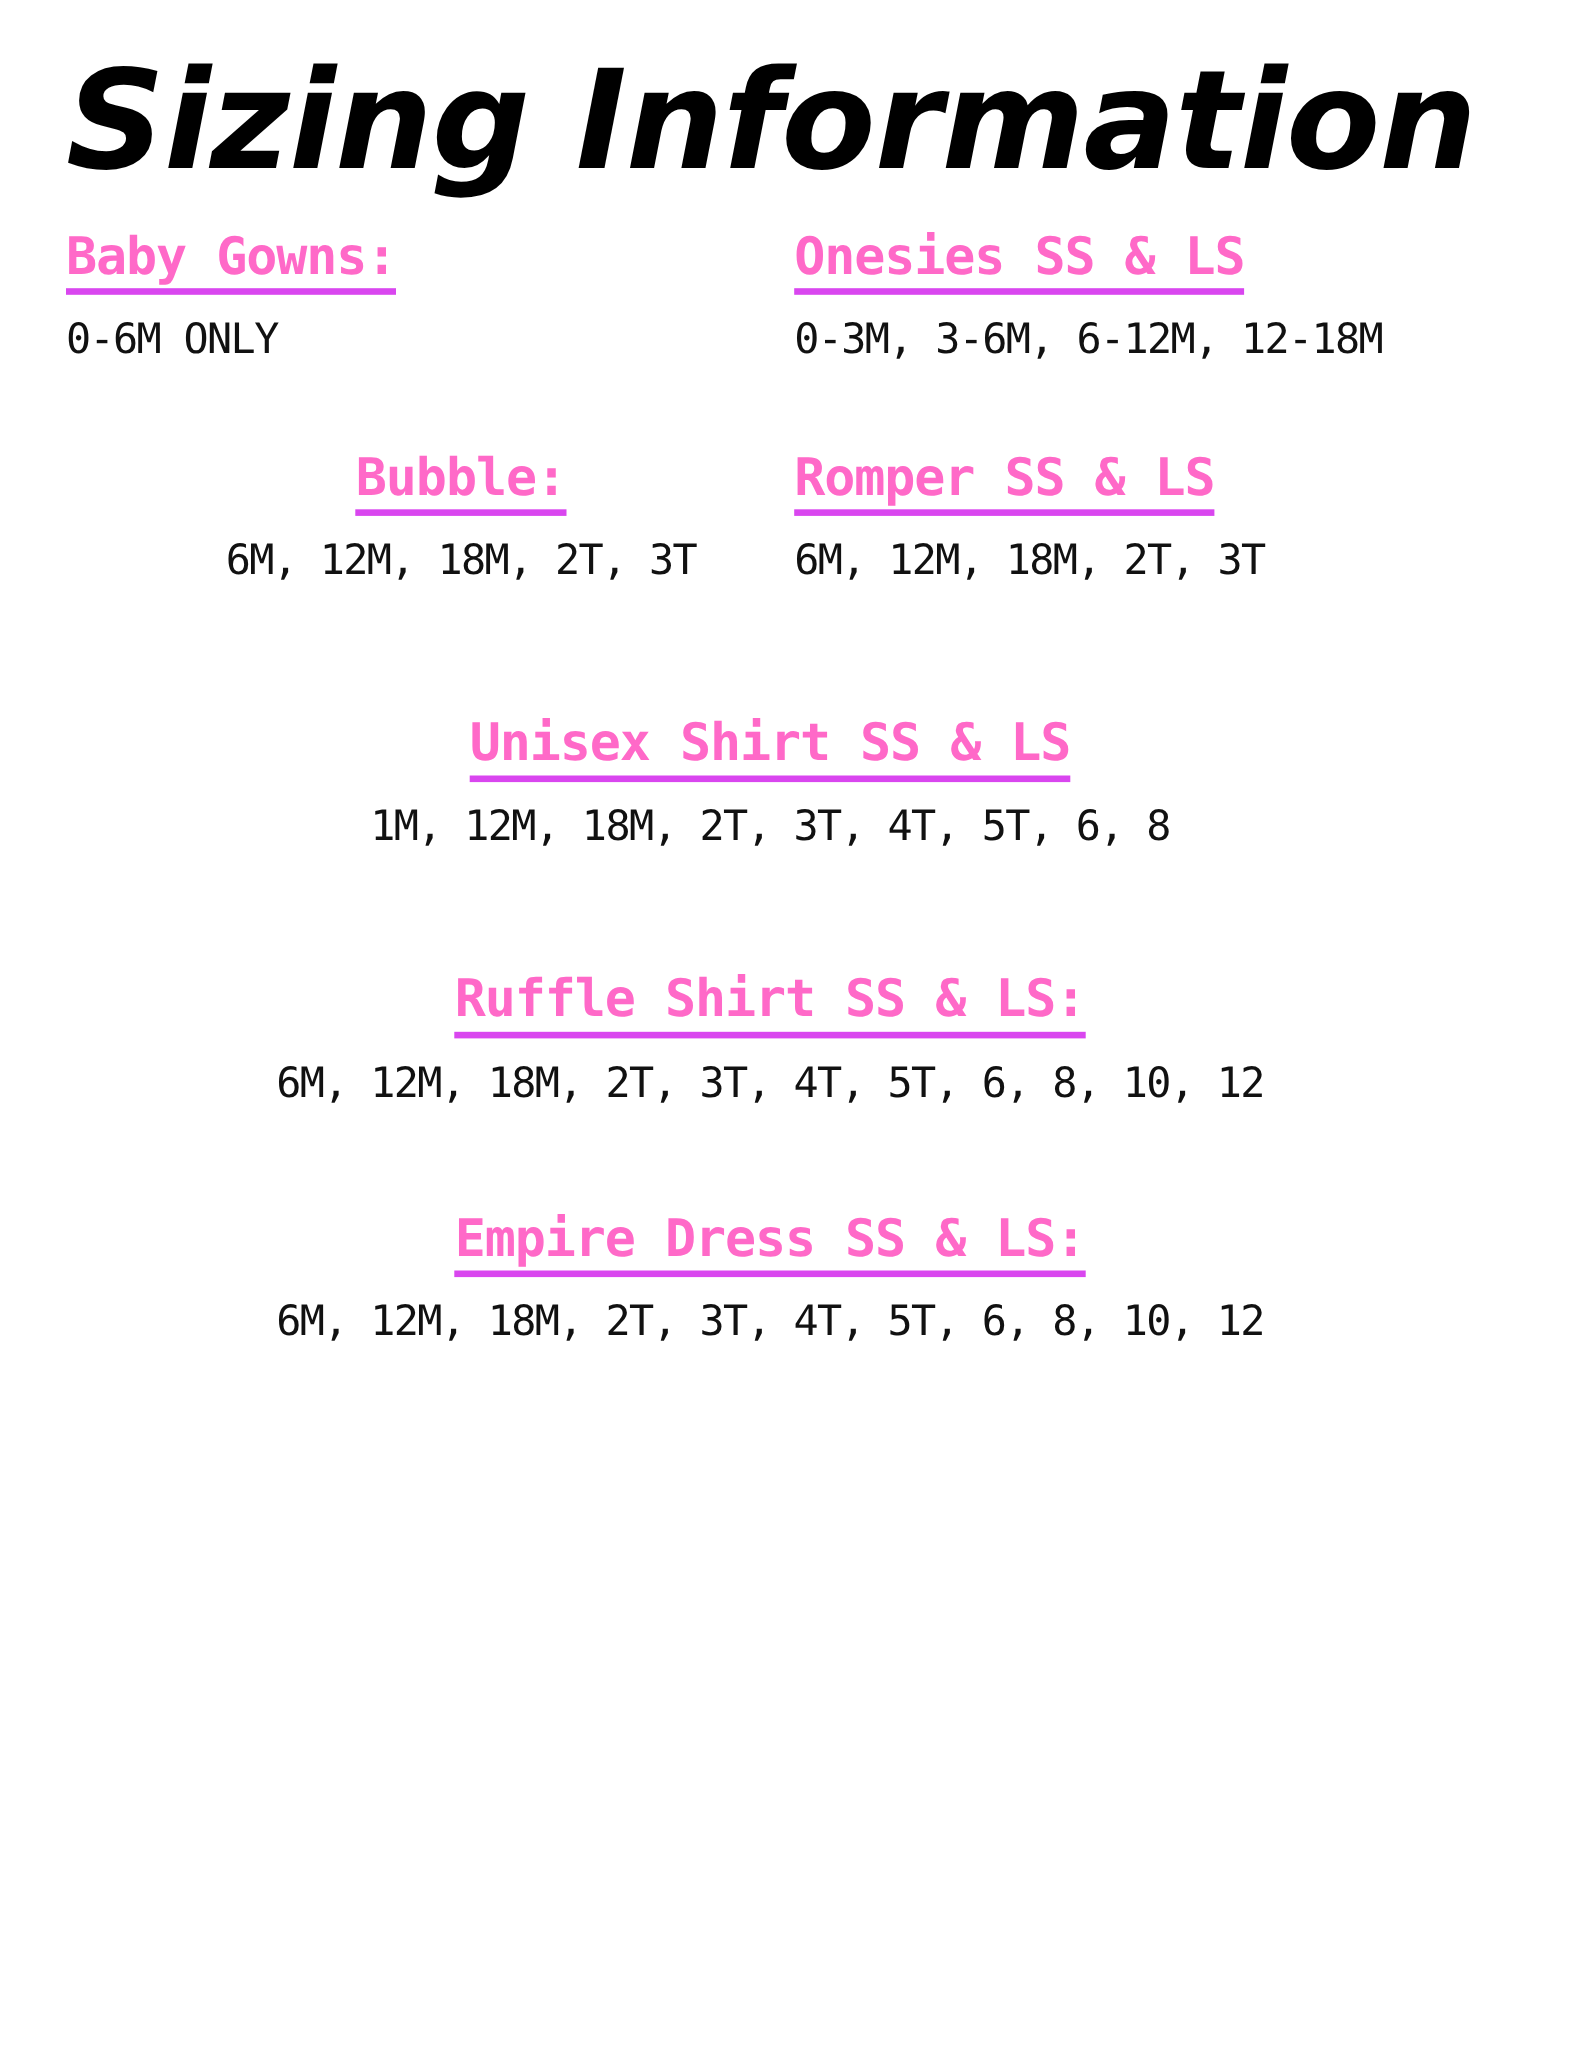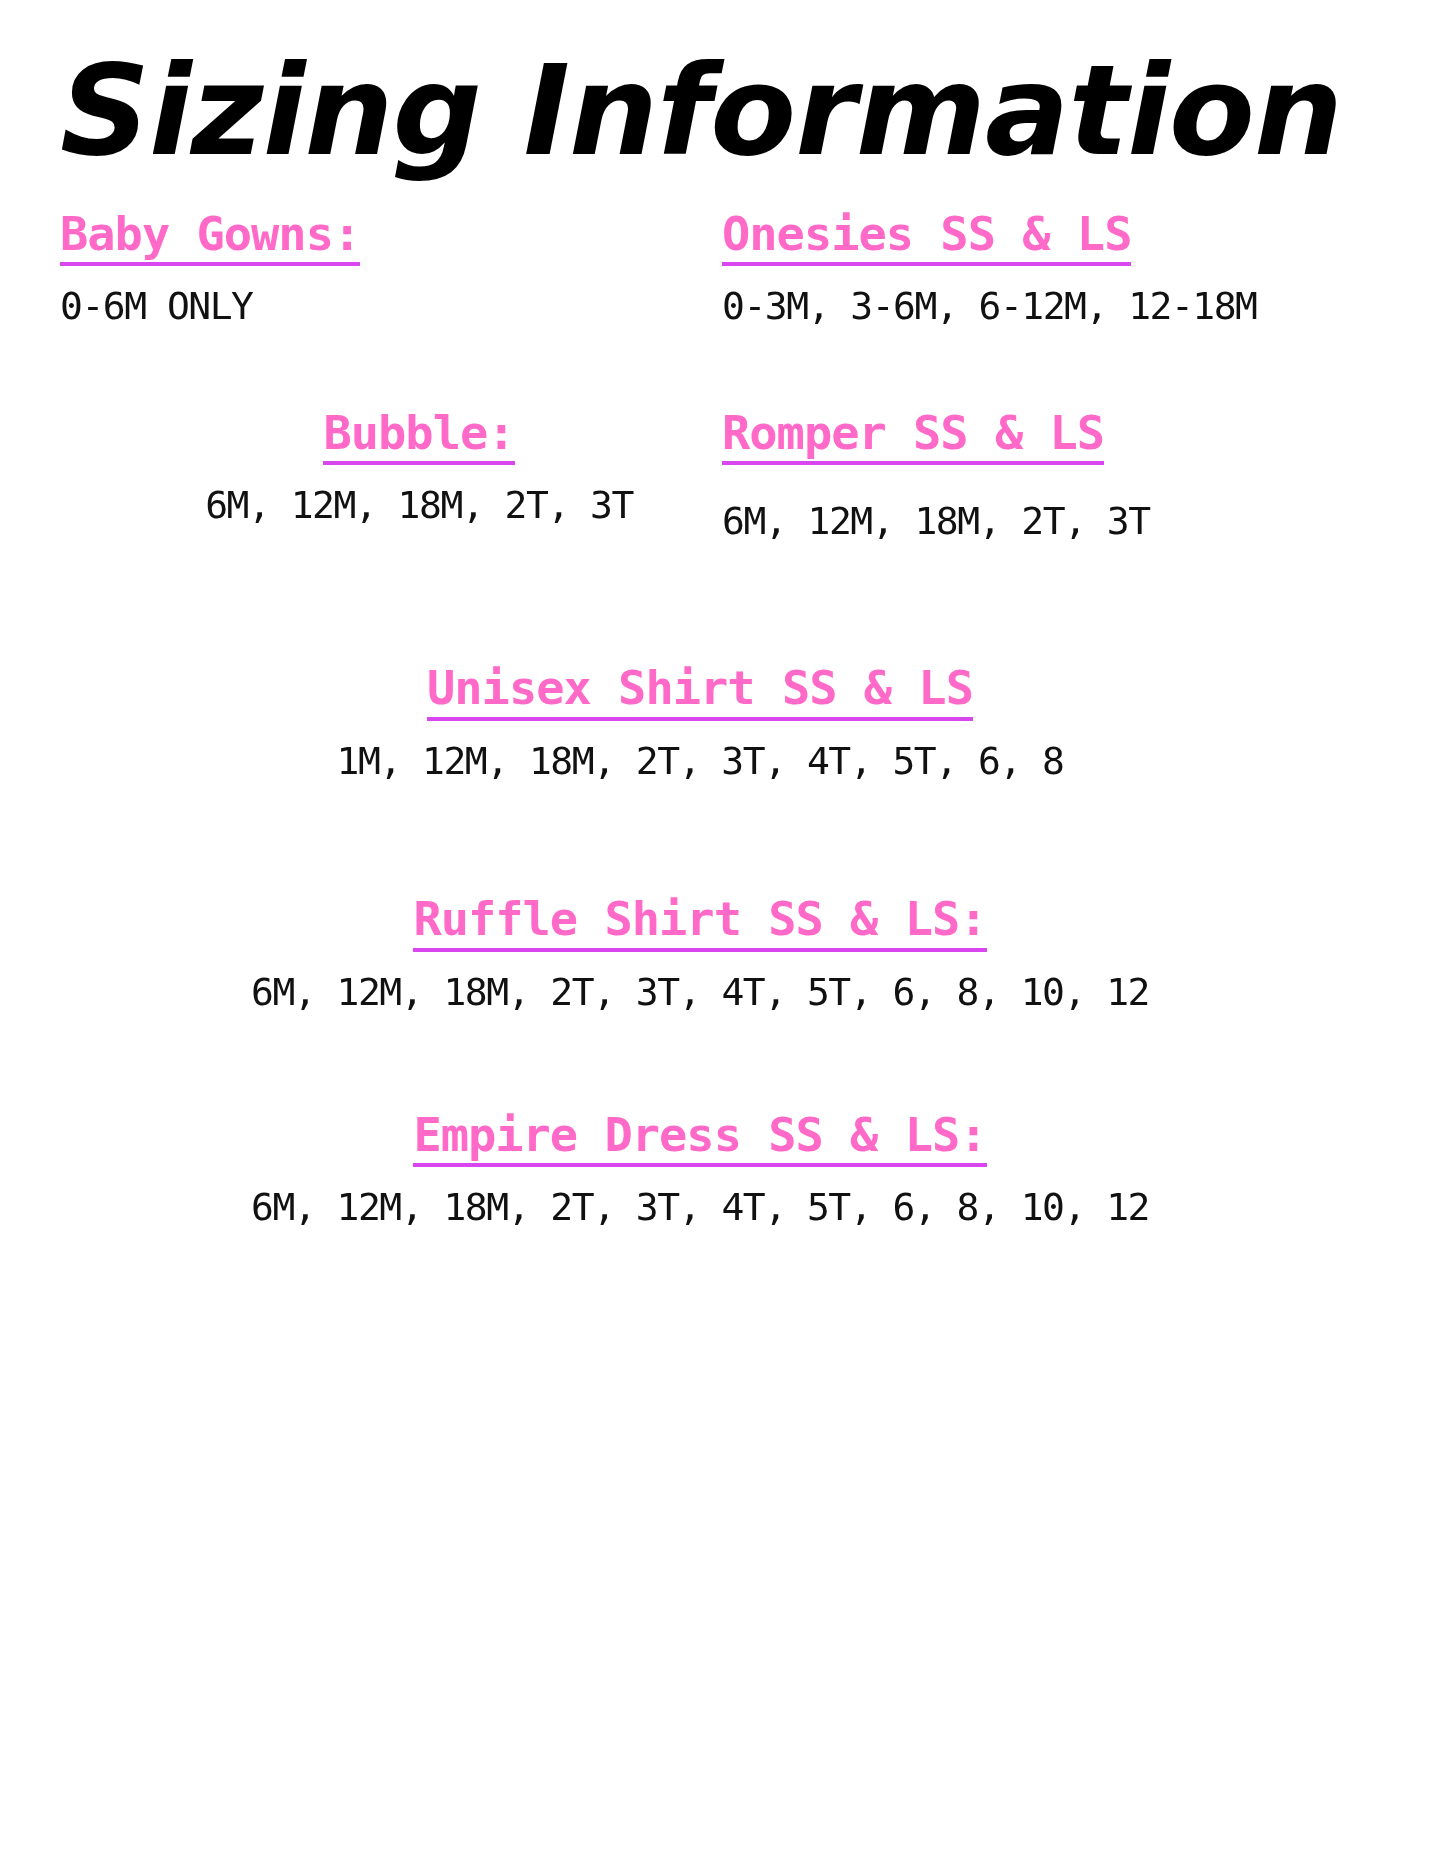--- a/index.html
+++ b/index.html
@@ -40,21 +40,21 @@
 
   
   .heading {
     color: #ff69c8;
     font-family: "DejaVu Sans Mono", monospace;
     font-weight: bold;
     font-size: 47px;
     line-height: 1.05;
     letter-spacing: -1px;
     display: inline-block;
-    border-bottom: 4px solid #d946ef;
+    border-bottom: 6px solid #d946ef;
     padding-bottom: 4px;
     white-space: nowrap;
   }
   .sizes {
     color: #111111;
     font-family: "DejaVu Sans Mono", monospace;
     font-size: 38px;
     line-height: 1.1;
     letter-spacing: -1.5px;
     margin-top: 20px;
@@ -89,21 +89,21 @@
     flex-direction: column;
     align-items: center;
     text-align: center;
   }
   .gap-a { margin-top: 120px; }
   .gap-b { margin-top: 112px; }
   .gap-c { margin-top: 96px; align-items: center; }
 
   .indent-bubble { padding-left: 78px; align-items: center; }
   .indent-onesies { padding-left: 22px; }
-  .indent-romper { padding-left: 22px; gap: 16px; }
+  .indent-romper { padding-left: 22px; }
 </style>
 </head>
 <body>
 
 <div class="page">
 
   <h1 class="title">Sizing Information</h1>
 
   <div class="row2">
     <div class="col-left al-left">

